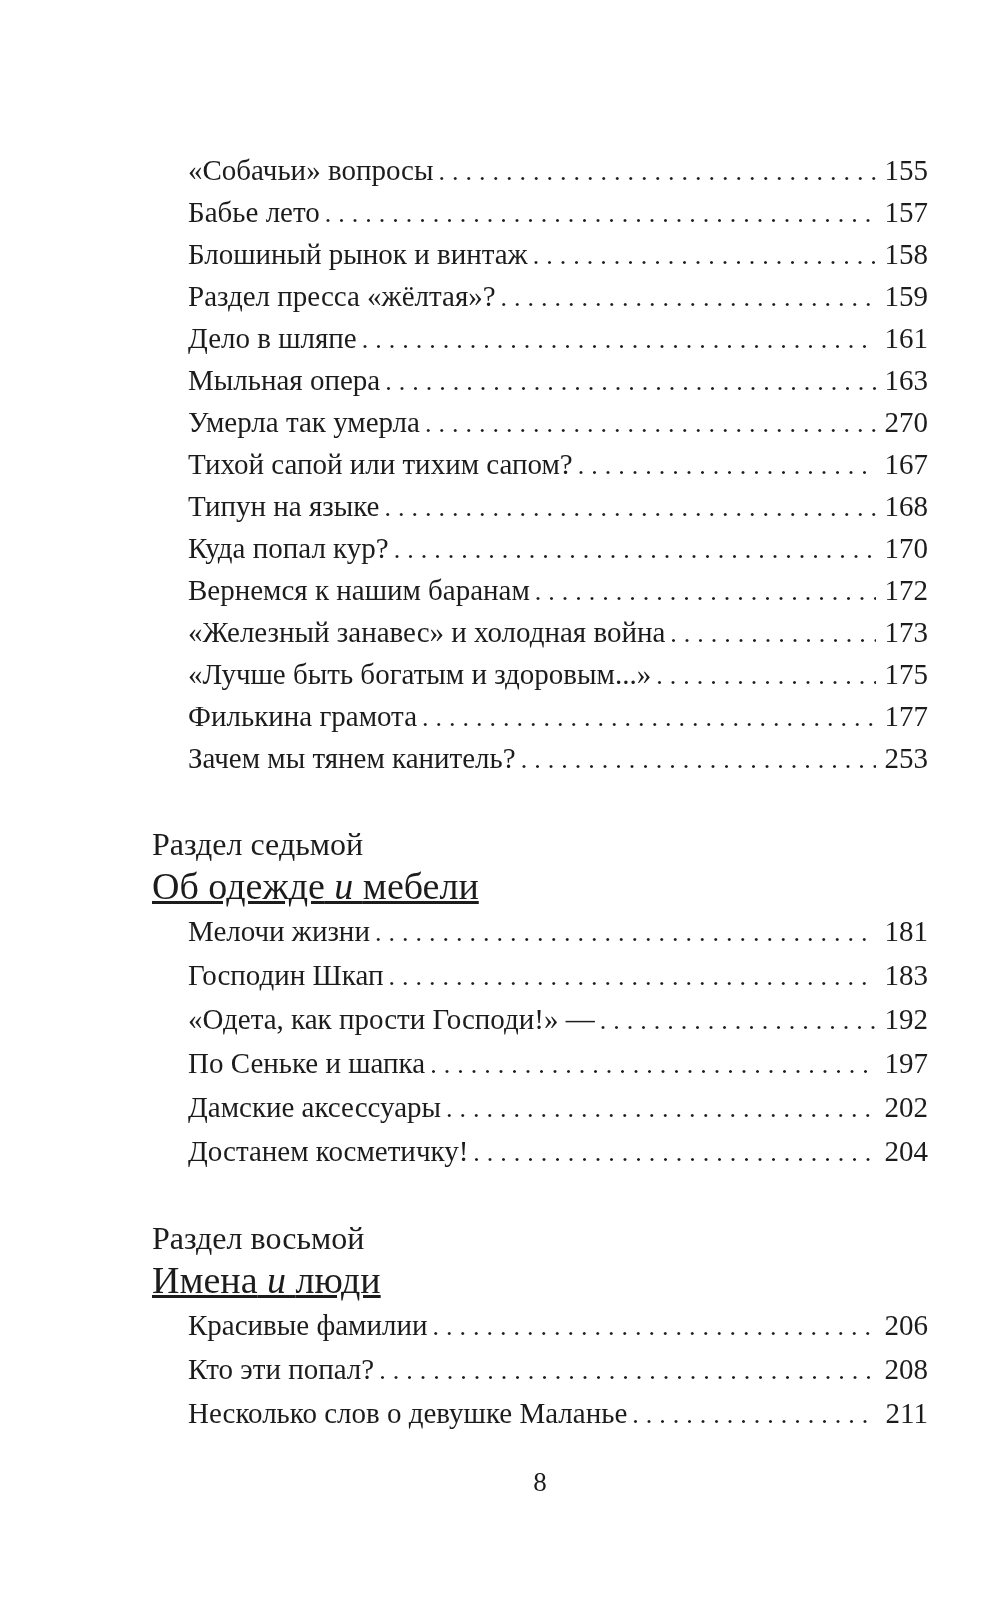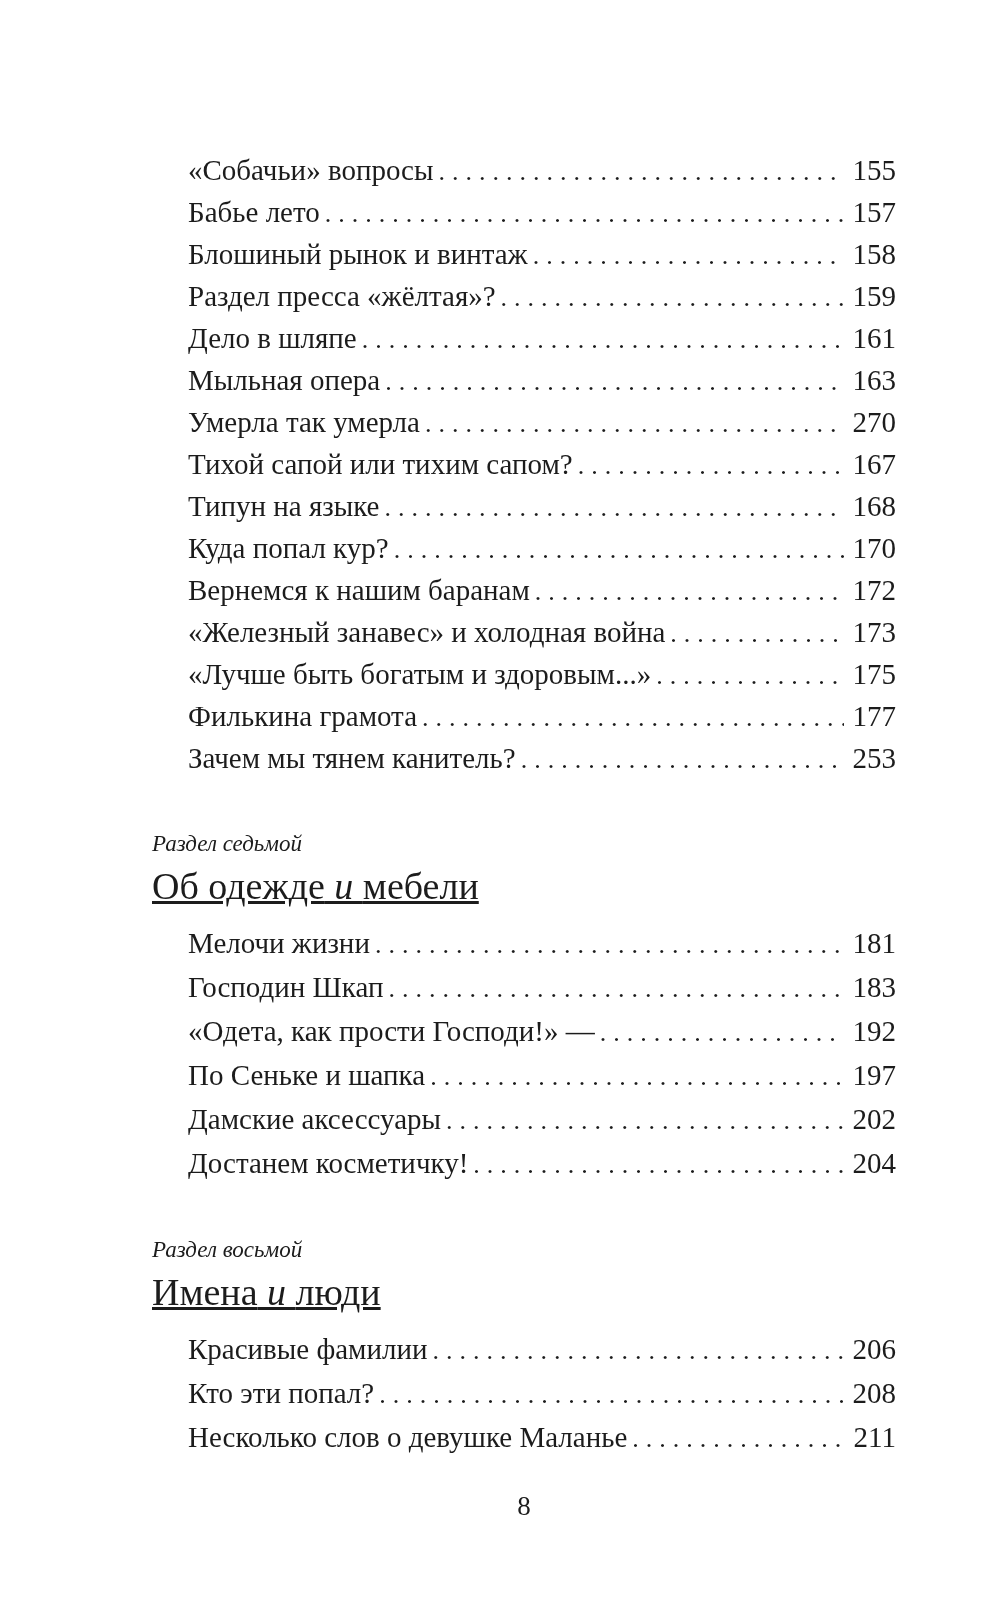--- a/index.html
+++ b/index.html
@@ -11,21 +11,21 @@
     width: 1000px;
     height: 1616px;
     overflow: hidden;
     font-family: "Liberation Serif", "DejaVu Serif", serif;
     color: #1c1c1c;
   }
   .page {
     box-sizing: border-box;
     width: 1000px;
     height: 1616px;
-    padding: 150px 104px 0 152px; 
+    padding: 150px 72px 0 152px; 
   }
   .entries {
     padding-left: 36px;
   }
   .row {
     display: flex;
     align-items: baseline;
     font-size: 29px;
     line-height: 41px;
     white-space: nowrap;
@@ -48,34 +48,33 @@
   .row .leader::after {
     content: "........................................................................................";
   }
   .row .pagenum {
     flex: 0 0 auto;
   }
   .section {
     margin-top: 46px;
   }
   .section-label {
-    font-style: italic;
-    font-size: 23px;
+    font-size: 32px;
     line-height: 36px;
   }
   .section-heading {
     font-size: 38px;
     line-height: 48px;
     text-decoration: underline;
   }
   .section-heading .ital {
     font-style: italic;
   }
   .section .entries {
-    margin-top: 12px;
+    margin-top: 0;
     text-align: right;
   }
   .footer {
     margin-top: 30px;
     text-align: center;
     font-size: 27px;
     line-height: 32px;
   }
 </style>
 </head>

